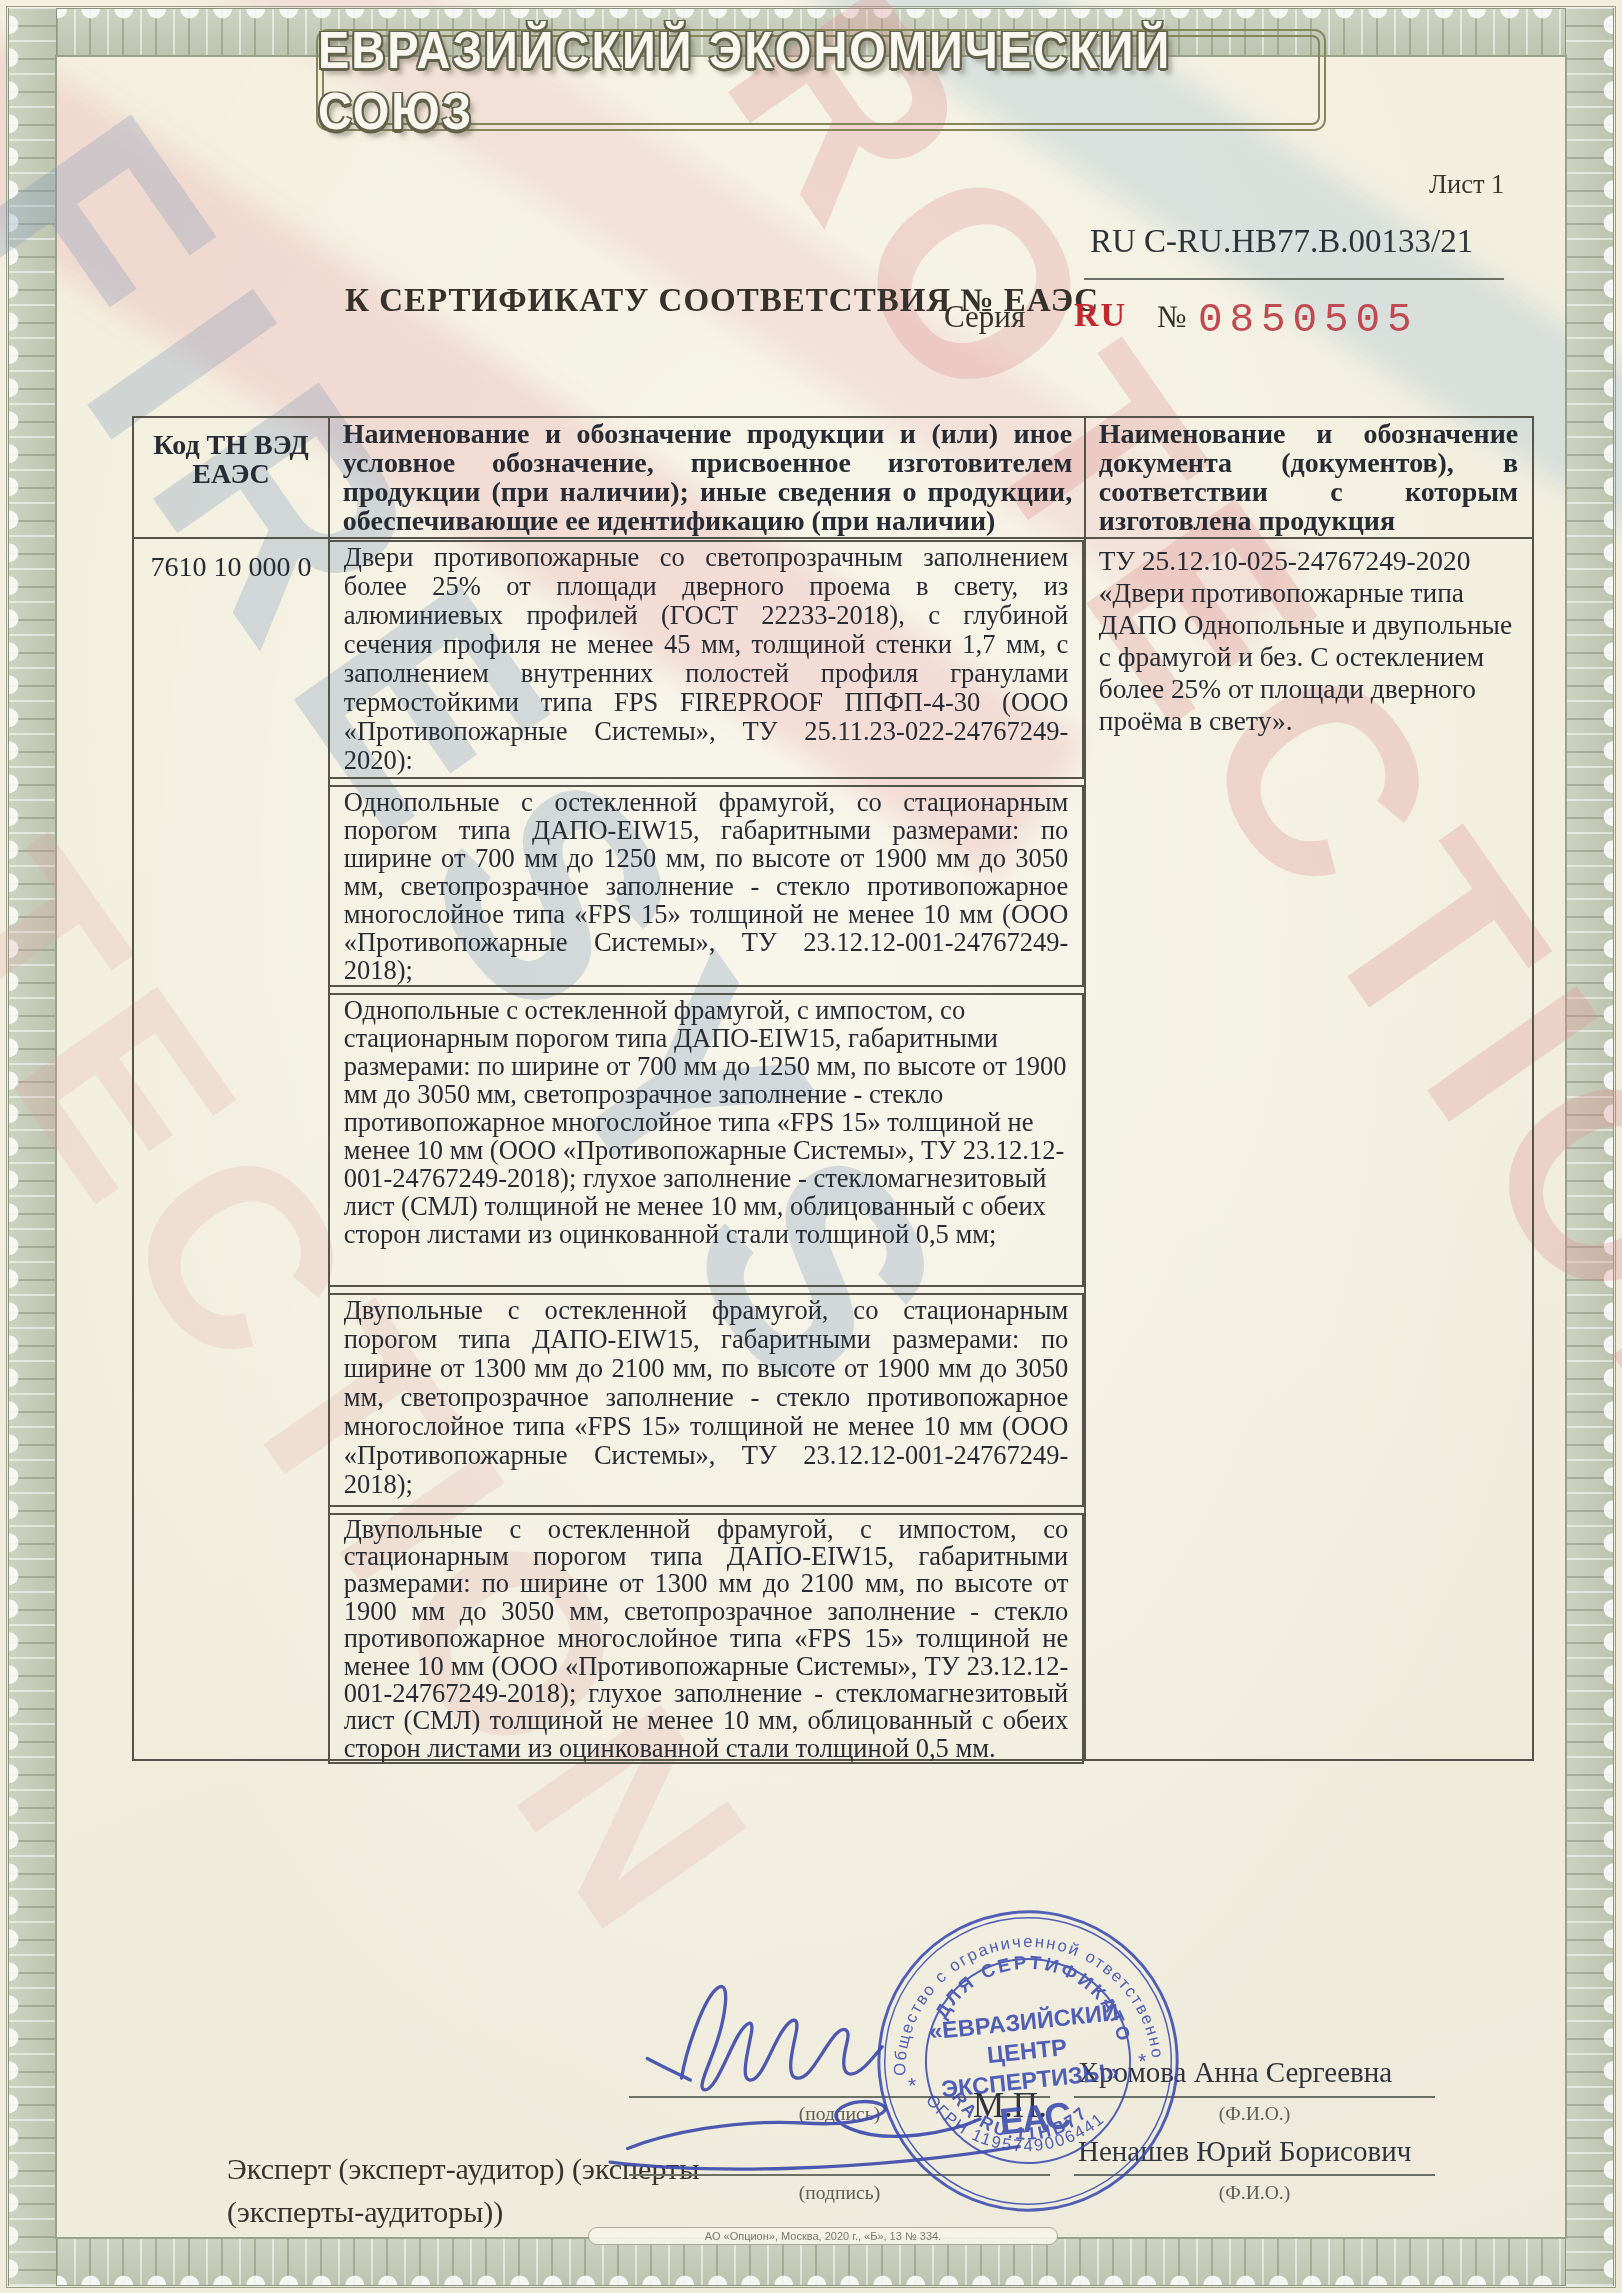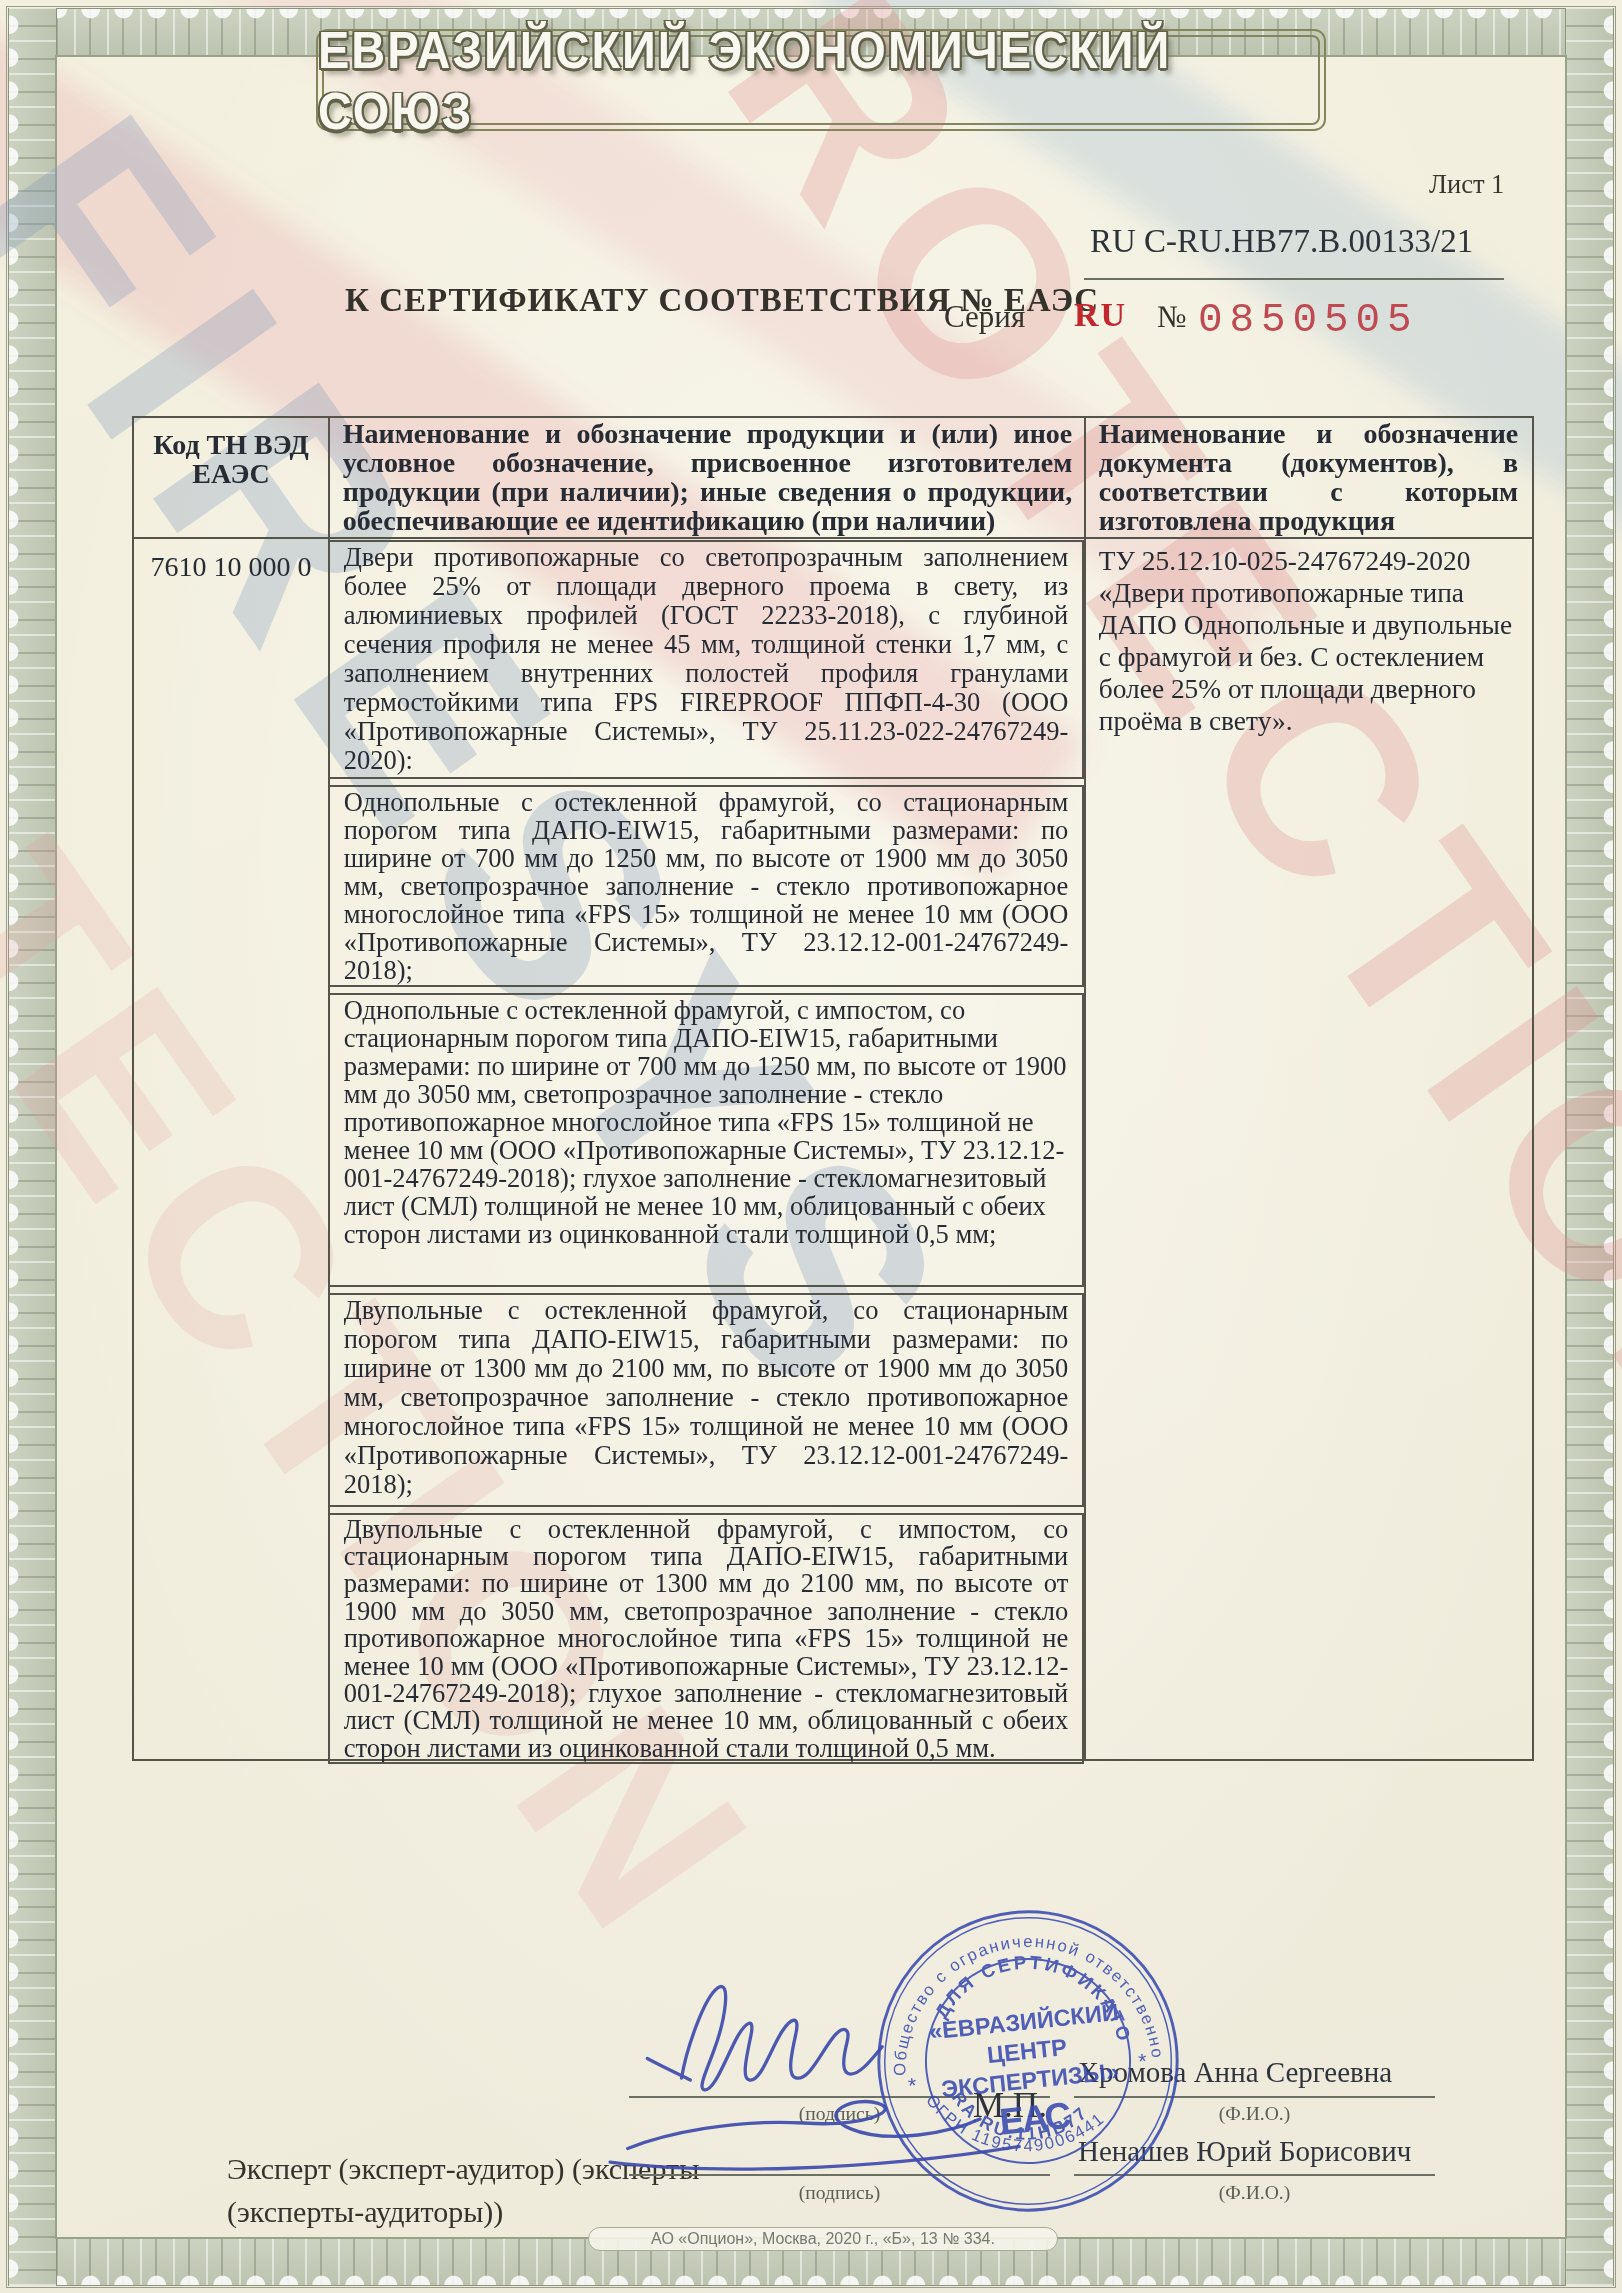--- a/index.html
+++ b/index.html
@@ -92,21 +92,21 @@
 
   
   .sig-label{position:absolute;font-size:30px;line-height:43px;color:#35322c;}
   .head-label{left:227px;top:2054px;width:441px;}
   .expert-label{left:227px;top:2147px;width:480px;}
   .sig-line{position:absolute;border-top:2px solid #6b6f64;height:0;}
   .caption{position:absolute;font-size:19.6px;color:#5a5e56;text-align:center;font-family:Liberation Serif, serif;}
   .name{position:absolute;font-size:29px;color:#2f333c;}
   .mp-label{position:absolute;left:973px;top:2086px;font-size:35px;color:#2f333c;}
   .footer-imprint{position:absolute;left:588px;top:2227px;width:470px;text-align:center;
-    font-family:"Liberation Sans","DejaVu Sans",sans-serif;font-size:16px;color:#767a6e;
+    font-family:"Liberation Sans","DejaVu Sans",sans-serif;font-size:11px;color:#767a6e;
     background:rgba(246,244,233,.9);border:1px solid #a9aa9c;border-radius:12px;padding:2px 5.9px;box-sizing:border-box;}
   .stamp-wrap{position:absolute;left:871px;top:1904px;width:314px;height:314px;transform:rotate(-6deg);opacity:.88;}
   .sig-svg{position:absolute;left:588px;top:1941px;width:510px;height:274px;}
 </style>
 </head>
 <body>
 
 <div id="page">
 
   <div class="wm-band" style="left:-147px;top:-59px;width:1470px;height:167px;background:rgba(236,186,186,.42);transform:rotate(33deg);"></div>

